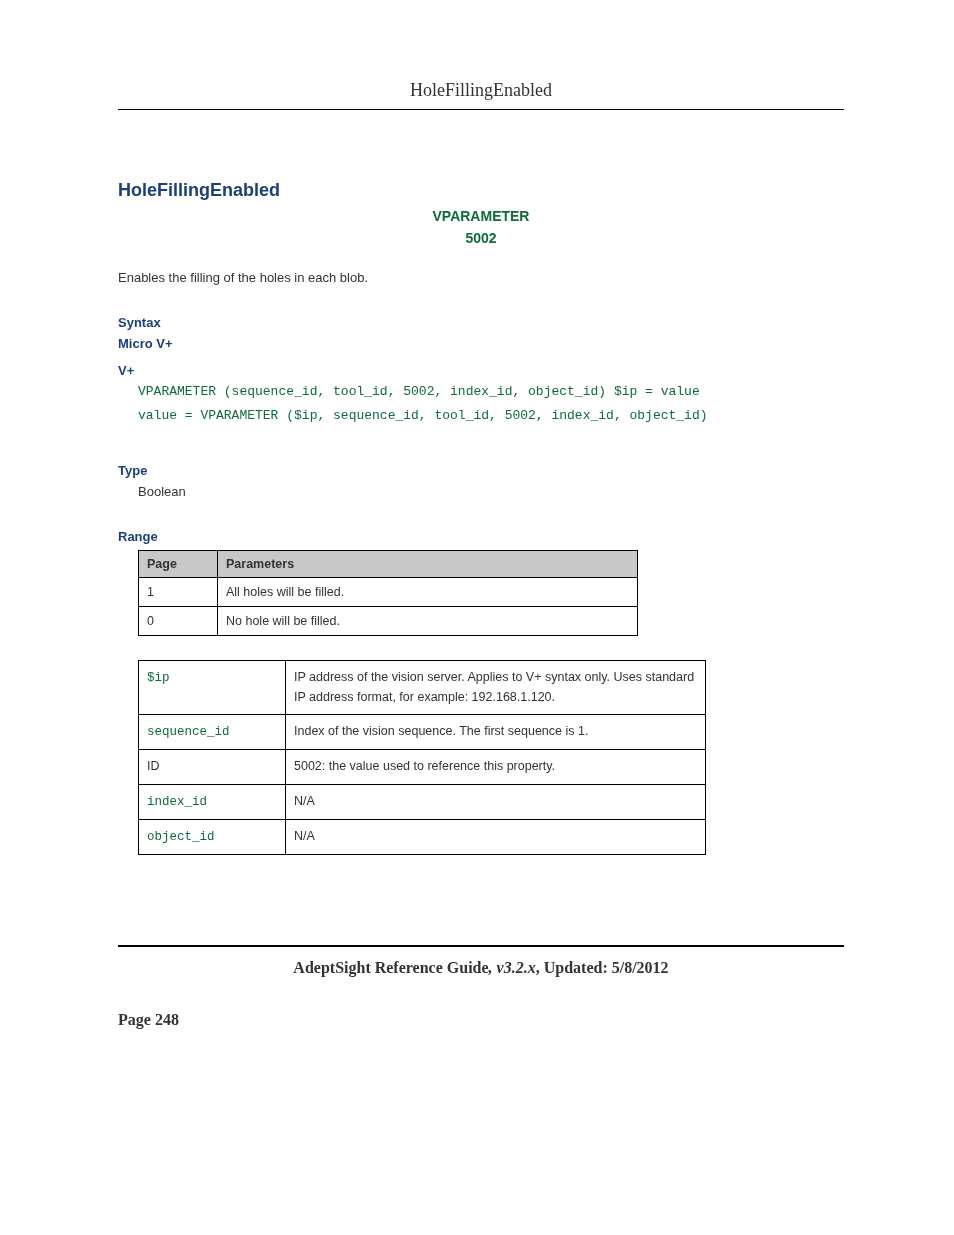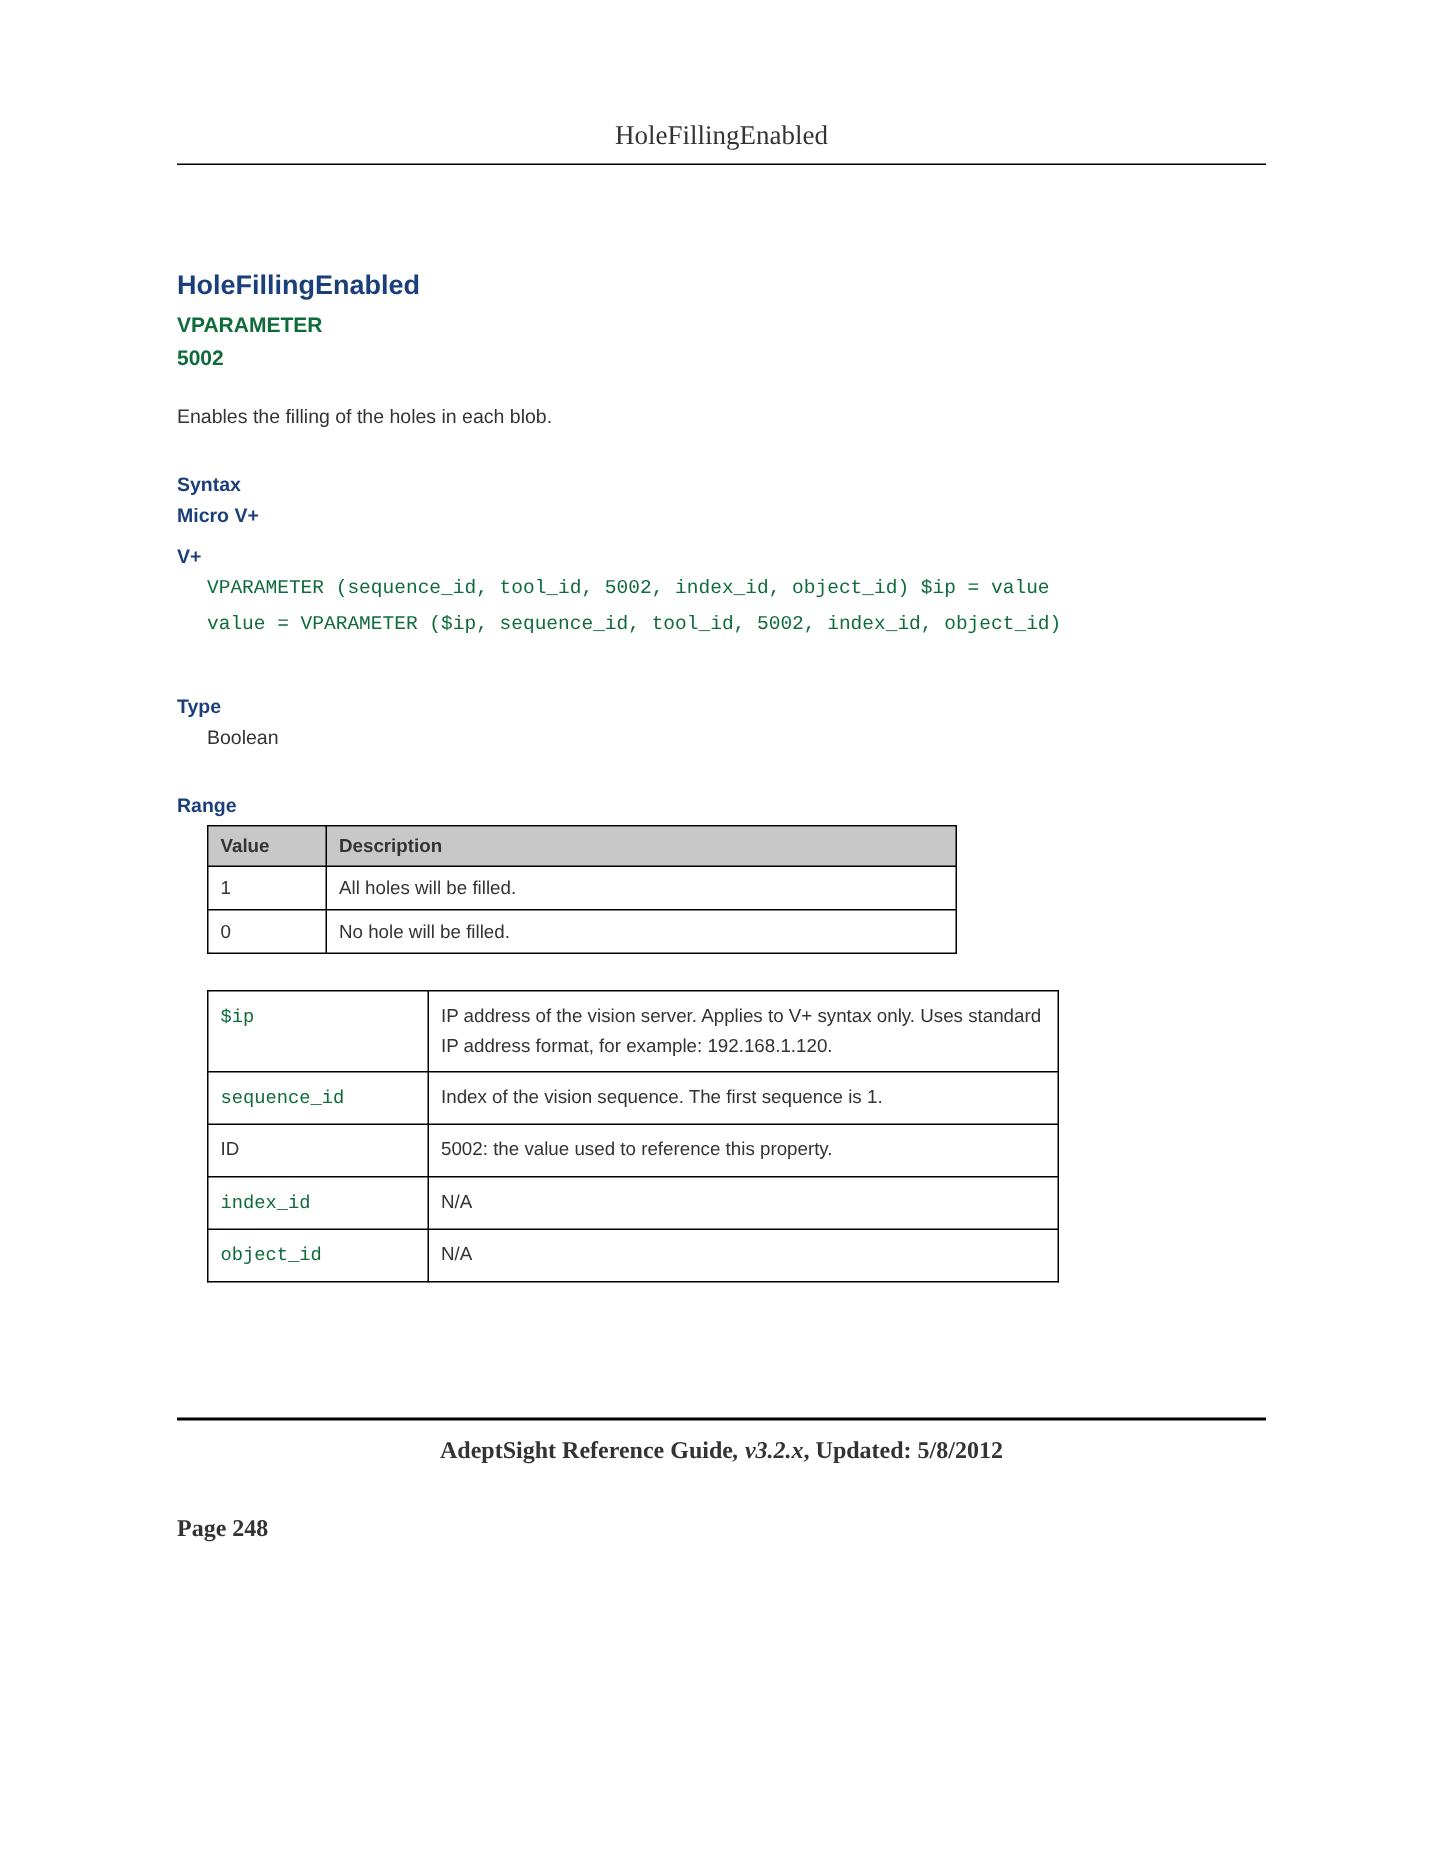--- a/index.html
+++ b/index.html
@@ -25,21 +25,21 @@
     border-top: 1px solid #000;
     margin: 0 0 70px 0;
   }
   .main-title {
     color: #1b3f7a;
     font-weight: bold;
     font-size: 18px;
     margin: 0 0 4px 0;
   }
   .vparam {
-    text-align: left;
+    text-align: center;
     color: #0f6b3c;
     font-weight: bold;
     font-size: 14px;
     line-height: 1.6;
     margin-bottom: 20px;
   }
   .intro {
     margin: 6px 0 30px 0;
   }
   .section {
@@ -152,22 +152,22 @@
   <div class="code">VPARAMETER (sequence_id, tool_id, 5002, index_id, object_id) $ip = value
 value = VPARAMETER ($ip, sequence_id, tool_id, 5002, index_id, object_id)</div>
 
   <div class="section" style="margin-top:34px;">Type</div>
   <div class="plain-indent">Boolean</div>
 
   <div class="section" style="margin-top:30px;">Range</div>
   <table class="range">
     <tbody>
         <tr>
-      <th style="width:62px;">Value</th>
-      <th>Description</th>
+      <th style="width:62px;">Page</th>
+      <th>Parameters</th>
     </tr>
     <tr>
       <td>1</td>
       <td>All holes will be filled.</td>
     </tr>
     <tr>
       <td>0</td>
       <td>No hole will be filled.</td>
     </tr>
   </tbody>

